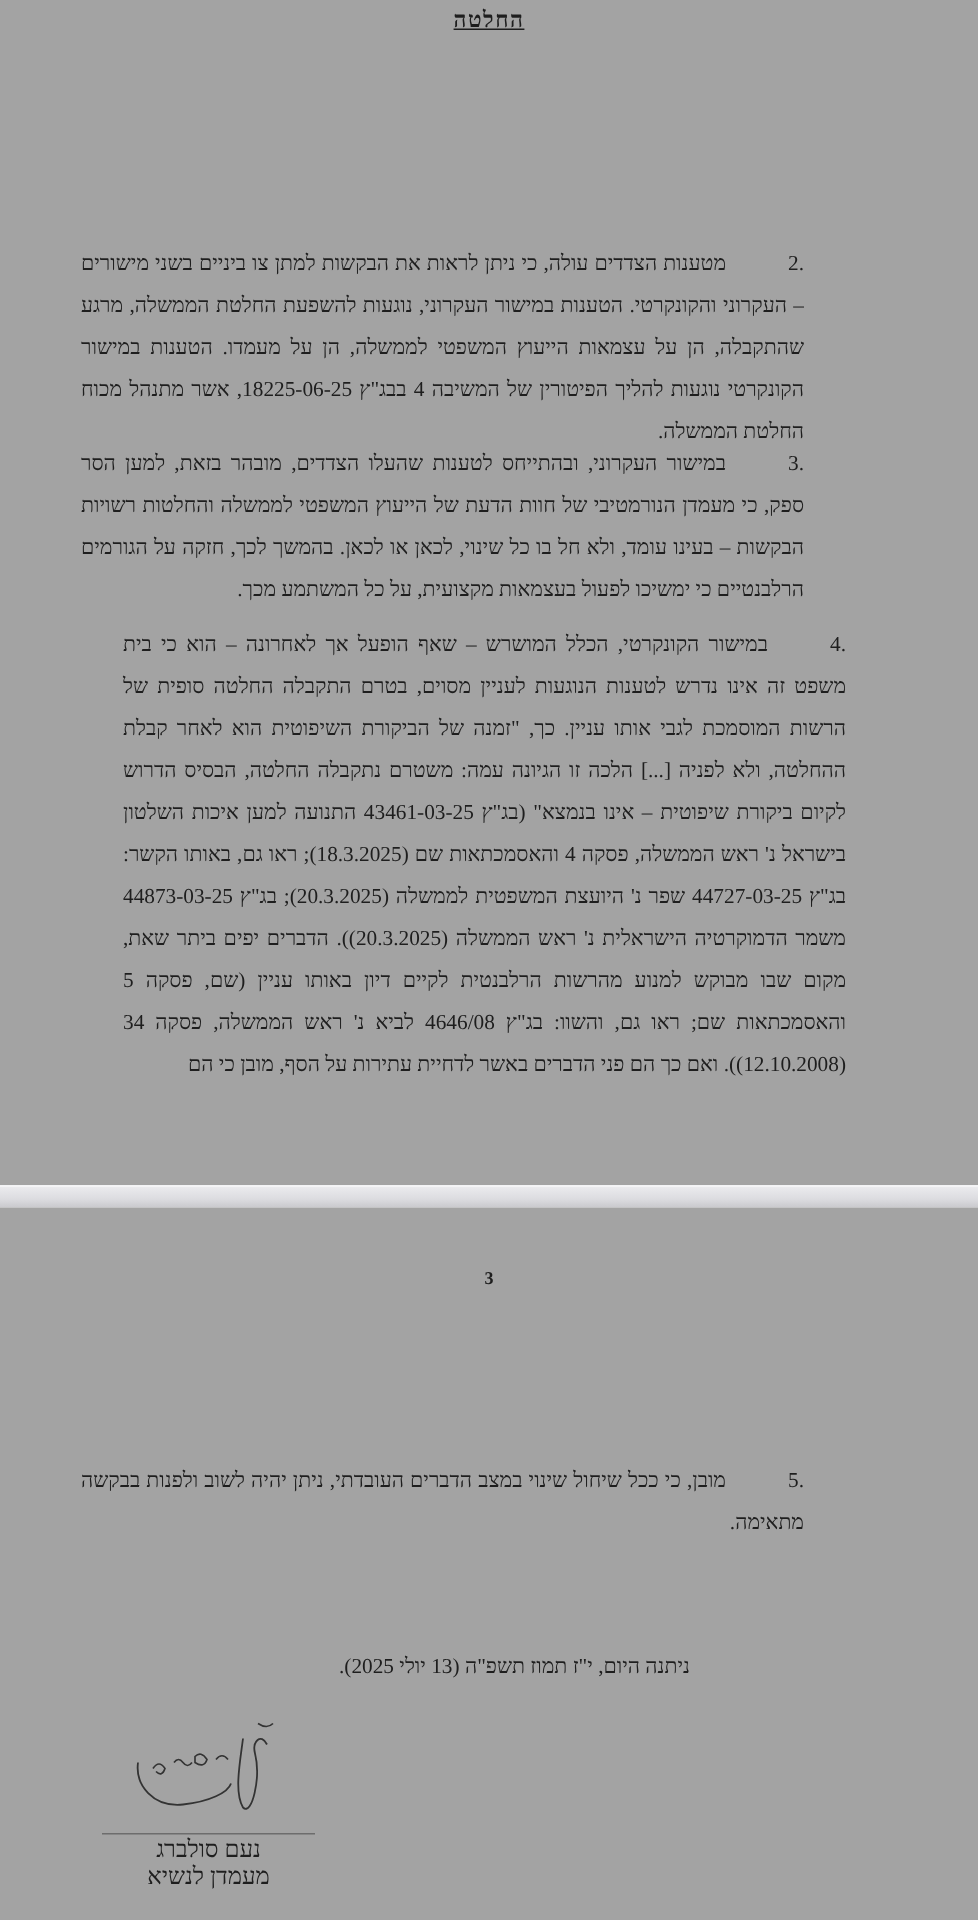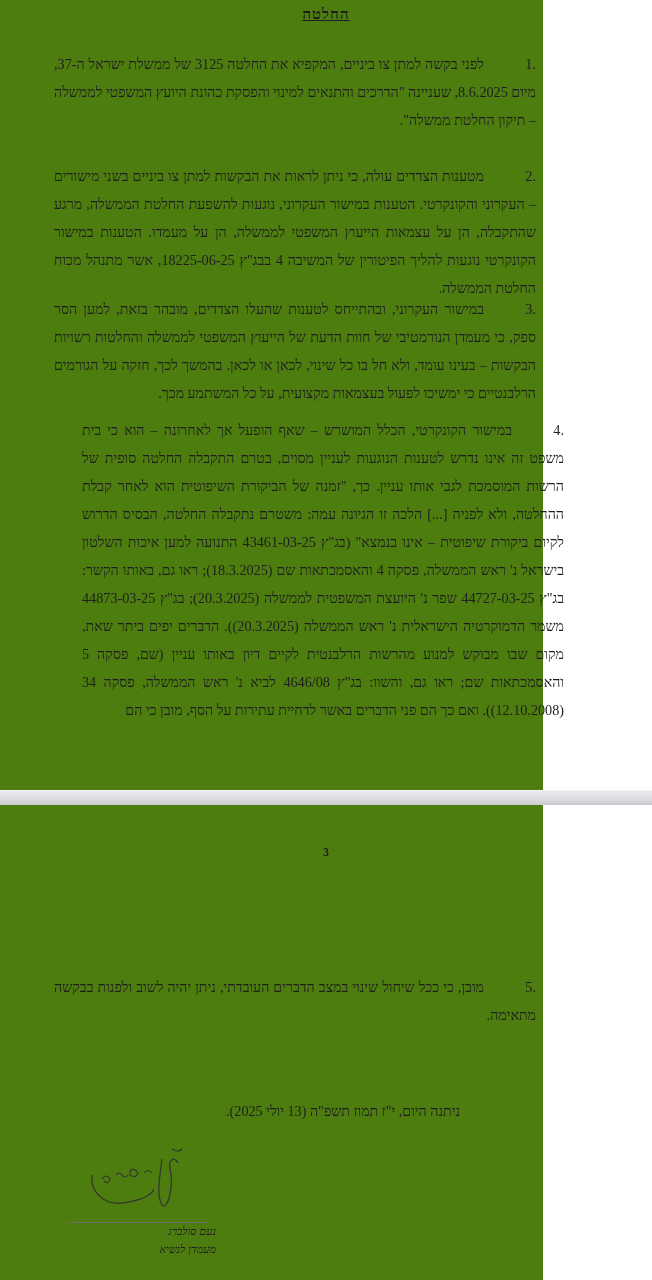--- a/index.html
+++ b/index.html
@@ -1,20 +1,20 @@
 <!DOCTYPE html>
 <html><head>
   <meta charset="utf-8">
   <style>
     html, body { margin:0; padding:0; }
     body {
       width:652px; height:1280px; background:#ffffff; position:relative; overflow:hidden;
       font-family:"Liberation Serif", "DejaVu Serif", serif; color:#1e1e1e;
     }
-    .page { position:absolute; left:0; width:543px; background:#4d7c0f; }
+    .page { position:absolute; left:0; width:652px; background:#a3a3a3; }
     .page1 { top:0; height:790px; }
     .page2 { top:805px; height:475px; }
     .gap {
       position:absolute; left:0; top:790px; width:652px; height:15px;
       background:linear-gradient(#ebebee, #dcdce0 60%, #c9c9cd);
       border-top:1px solid #f3f3f5; box-sizing:border-box;
     }
     .title {
       position:absolute; top:6px; left:0; width:652px; text-align:center;
       font-weight:bold; font-size:15px; letter-spacing:1px; text-decoration:underline;
@@ -28,34 +28,31 @@
       position:absolute; top:40px; left:0; width:652px; text-align:center; font-size:12px; font-weight:bold;
     }
     .given {
       position:absolute; left:150px; width:310px; direction:rtl; text-align:right;
       font-size:14.2px; line-height:28px;
     }
     .sig-wrap { position:absolute; left:62px; top:1145px; width:150px; height:125px; }
     .sig-svg { position:absolute; left:20px; top:0; }
     .sig-line { position:absolute; left:6px; top:77px; width:142px; height:1px; background:#6d6d6d; }
     .sig-name, .sig-role {
-      position:absolute; left:0; width:154px; direction:rtl; font-size:11px;font-style:italic;
+      position:absolute; left:0; width:154px; text-align:center; direction:rtl; font-size:16px;
     }
     .sig-name { top:80px; }
     .sig-role { top:98px; }
   </style>
 </head>
 <body>
 
 <div class="page page1">
   <div class="title">החלטה</div>
 
-  <div class="para" style="top:50px;">
-    <span class="num">.1</span><span>לפני בקשה למתן צו ביניים, המקפיא את החלטה 3125 של ממשלת ישראל ה-37, מיום 8.6.2025, שעניינה "הדרכים והתנאים למינוי והפסקת כהונת היועץ המשפטי לממשלה – תיקון החלטת ממשלה".</span>
-  </div>
 
   <div class="para" style="top:150px;margin-top:12px;">
     <span class="num">.2</span><span>מטענות הצדדים עולה, כי ניתן לראות את הבקשות למתן צו ביניים בשני מישורים – העקרוני והקונקרטי. הטענות במישור העקרוני, נוגעות להשפעת החלטת הממשלה, מרגע שהתקבלה, הן על עצמאות הייעוץ המשפטי לממשלה, הן על מעמדו. הטענות במישור הקונקרטי נוגעות להליך הפיטורין של המשיבה 4 בבג"ץ 18225-06-25, אשר מתנהל מכוח החלטת הממשלה.</span>
   </div>
 
   <div class="para" style="top:295px;">
     <span class="num">.3</span><span>במישור העקרוני, ובהתייחס לטענות שהעלו הצדדים, מובהר בזאת, למען הסר ספק, כי מעמדן הנורמטיבי של חוות הדעת של הייעוץ המשפטי לממשלה והחלטות רשויות הבקשות – בעינו עומד, ולא חל בו כל שינוי, לכאן או לכאן. בהמשך לכך, חזקה על הגורמים הרלבנטיים כי ימשיכו לפעול בעצמאות מקצועית, על כל המשתמע מכך.</span>
   </div>
 
   <div class="para" style="top:416px;margin-left:28px;">

